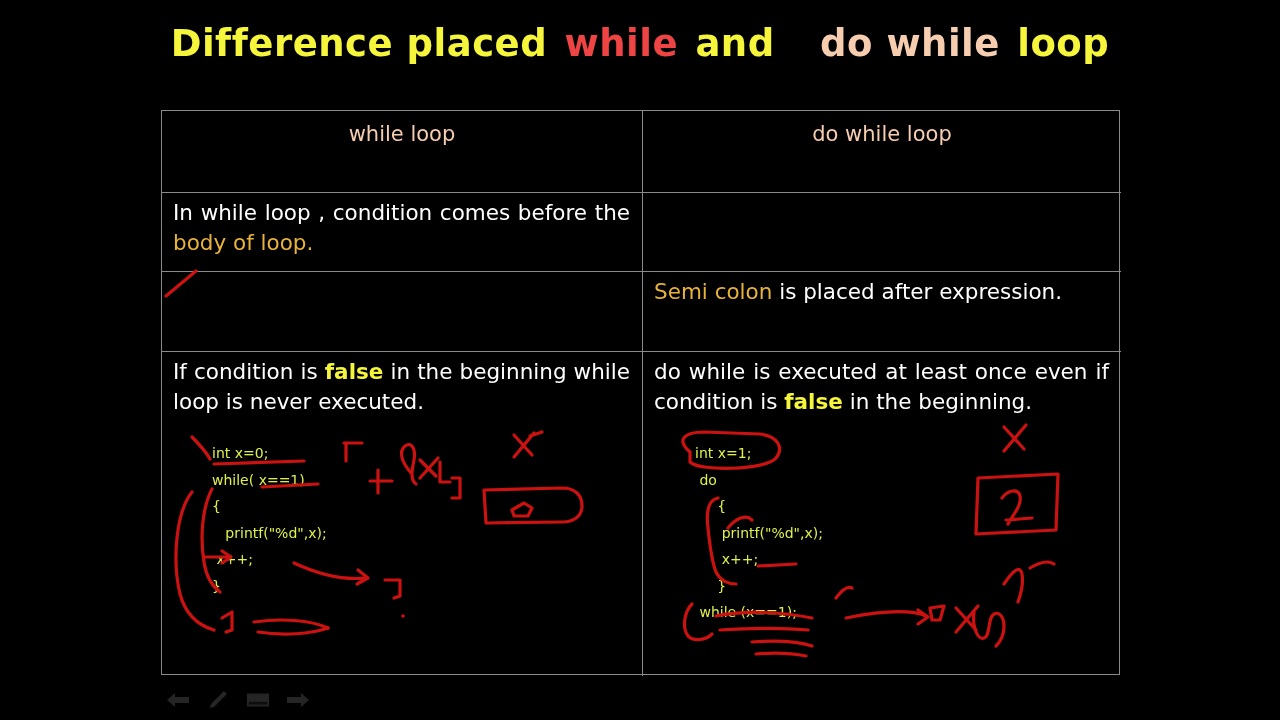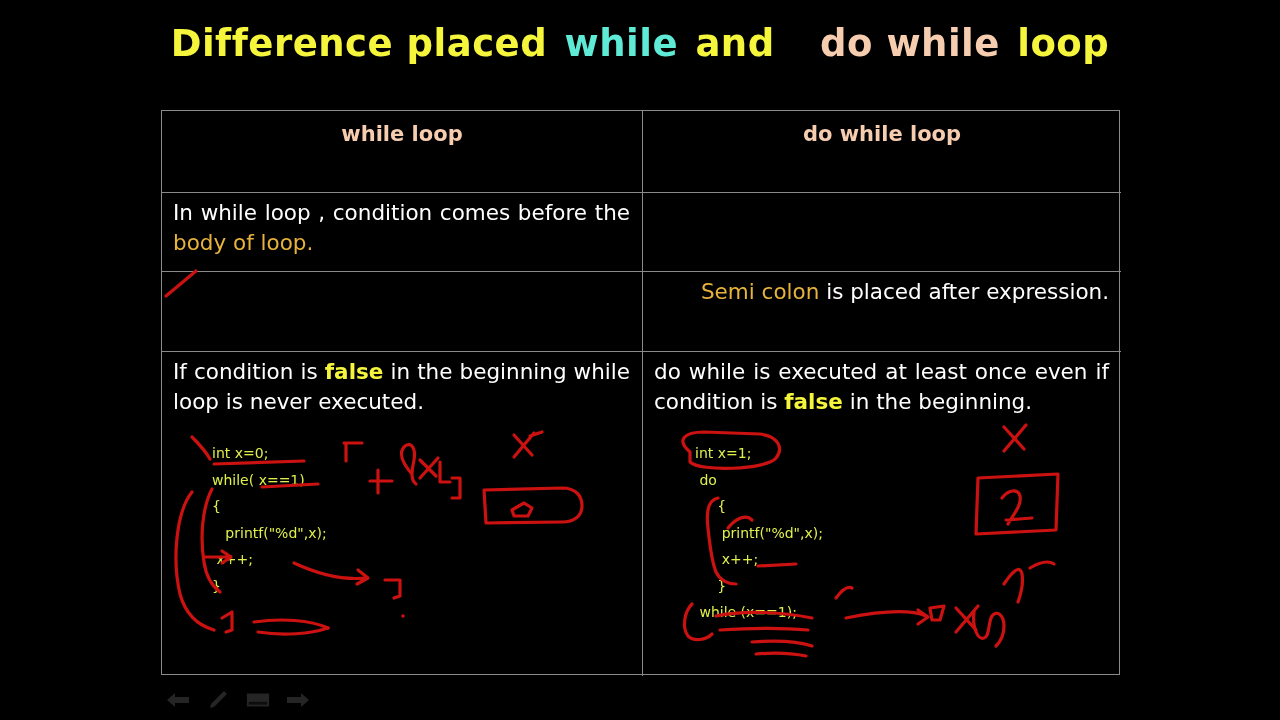--- a/index.html
+++ b/index.html
@@ -41,29 +41,29 @@
 
   .cell { position:absolute; }
   .cell-l { left:0; width:480px; }
   .cell-r { left:481px; width:478px; }
 
   .hdr {
     top:0; height:81px;
     display:flex; align-items:flex-start; justify-content:center;
     padding-top:11px;
   }
-  .hdr-txt { font-size:21px; color:#f7cdb0; font-weight:bold; }
+  .hdr-txt { font-size:21px; color:#f7cdb0; font-weight:normal; }
 
   .body-txt {
     font-size:21.5px; line-height:30px; color:#ffffff;
     padding:6px 12px 0 11px;
     text-align:justify;
     font-weight:normal;
   }
-  .body-txt.nj { text-align:right; }
+  .body-txt.nj { text-align:left; }
   .gold { color:#e8b33c; }
   .yellow { color:#f5f53c; font-weight:bold; }
 
   .r1 { top:81px; height:79px; }
   .r2 { top:160px; height:80px; }
   .r3 { top:240px; height:325px; }
 
   
   .code {
     position:absolute;
@@ -82,21 +82,21 @@
   #toolbar svg { display:block; }
 
   
   #ink { position:absolute; left:0; top:0; width:1280px; height:720px; pointer-events:none; }
 </style>
 </head>
 <body>
 
 <div id="stage">
 
-  <div id="title"><span style="color: rgb(245, 245, 60);">Difference placed </span><span style="color: #5eead4;">while </span><span style="color: rgb(245, 245, 60);">and </span><span style="color: rgb(247, 205, 176); margin-left: 28px;">do while </span><span style="color: rgb(245, 245, 60);">loop</span></div>
+  <div id="title"><span style="color: rgb(245, 245, 60);">Difference placed </span><span style="color: #ef4444;">while </span><span style="color: rgb(245, 245, 60);">and </span><span style="color: rgb(247, 205, 176); margin-left: 28px;">do while </span><span style="color: rgb(245, 245, 60);">loop</span></div>
 
   <div id="tbl">
     <div class="vline"></div>
     <div class="rowline" id="l1"></div>
     <div class="rowline" id="l2"></div>
     <div class="rowline" id="l3"></div>
 
     <div class="cell cell-l hdr">
       <span class="hdr-txt">while loop</span>
     </div>

